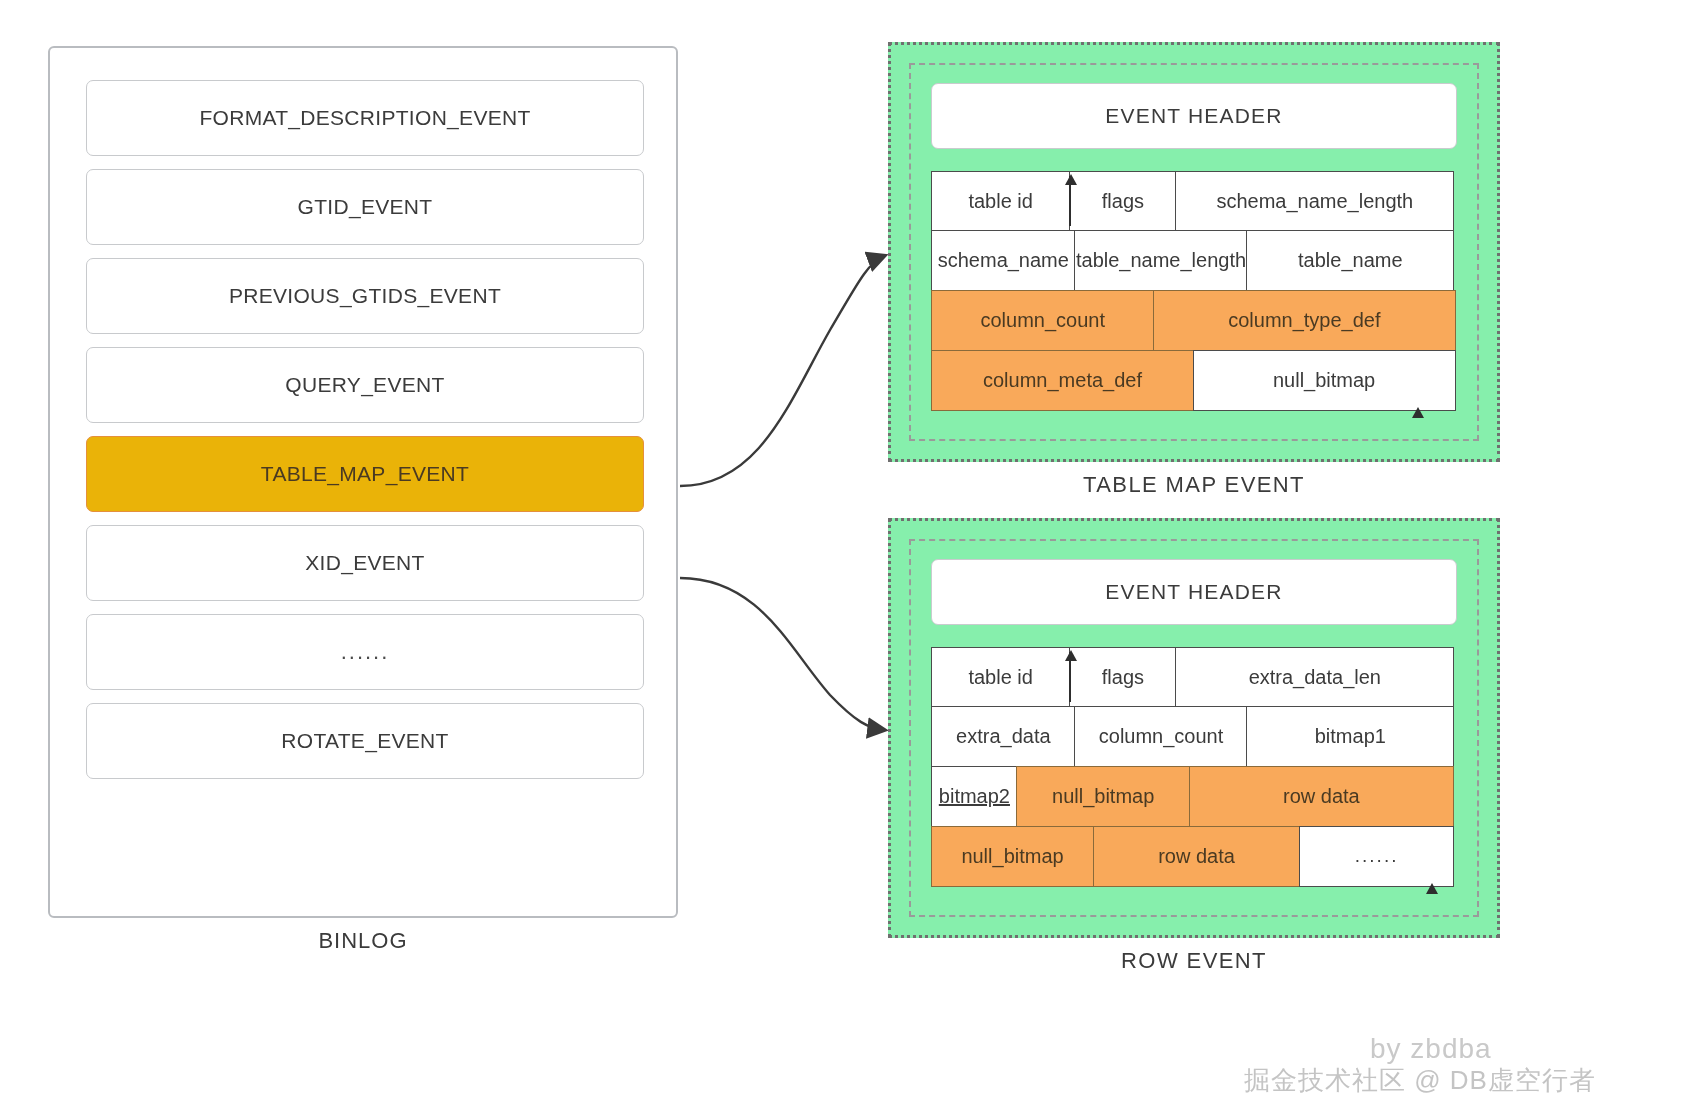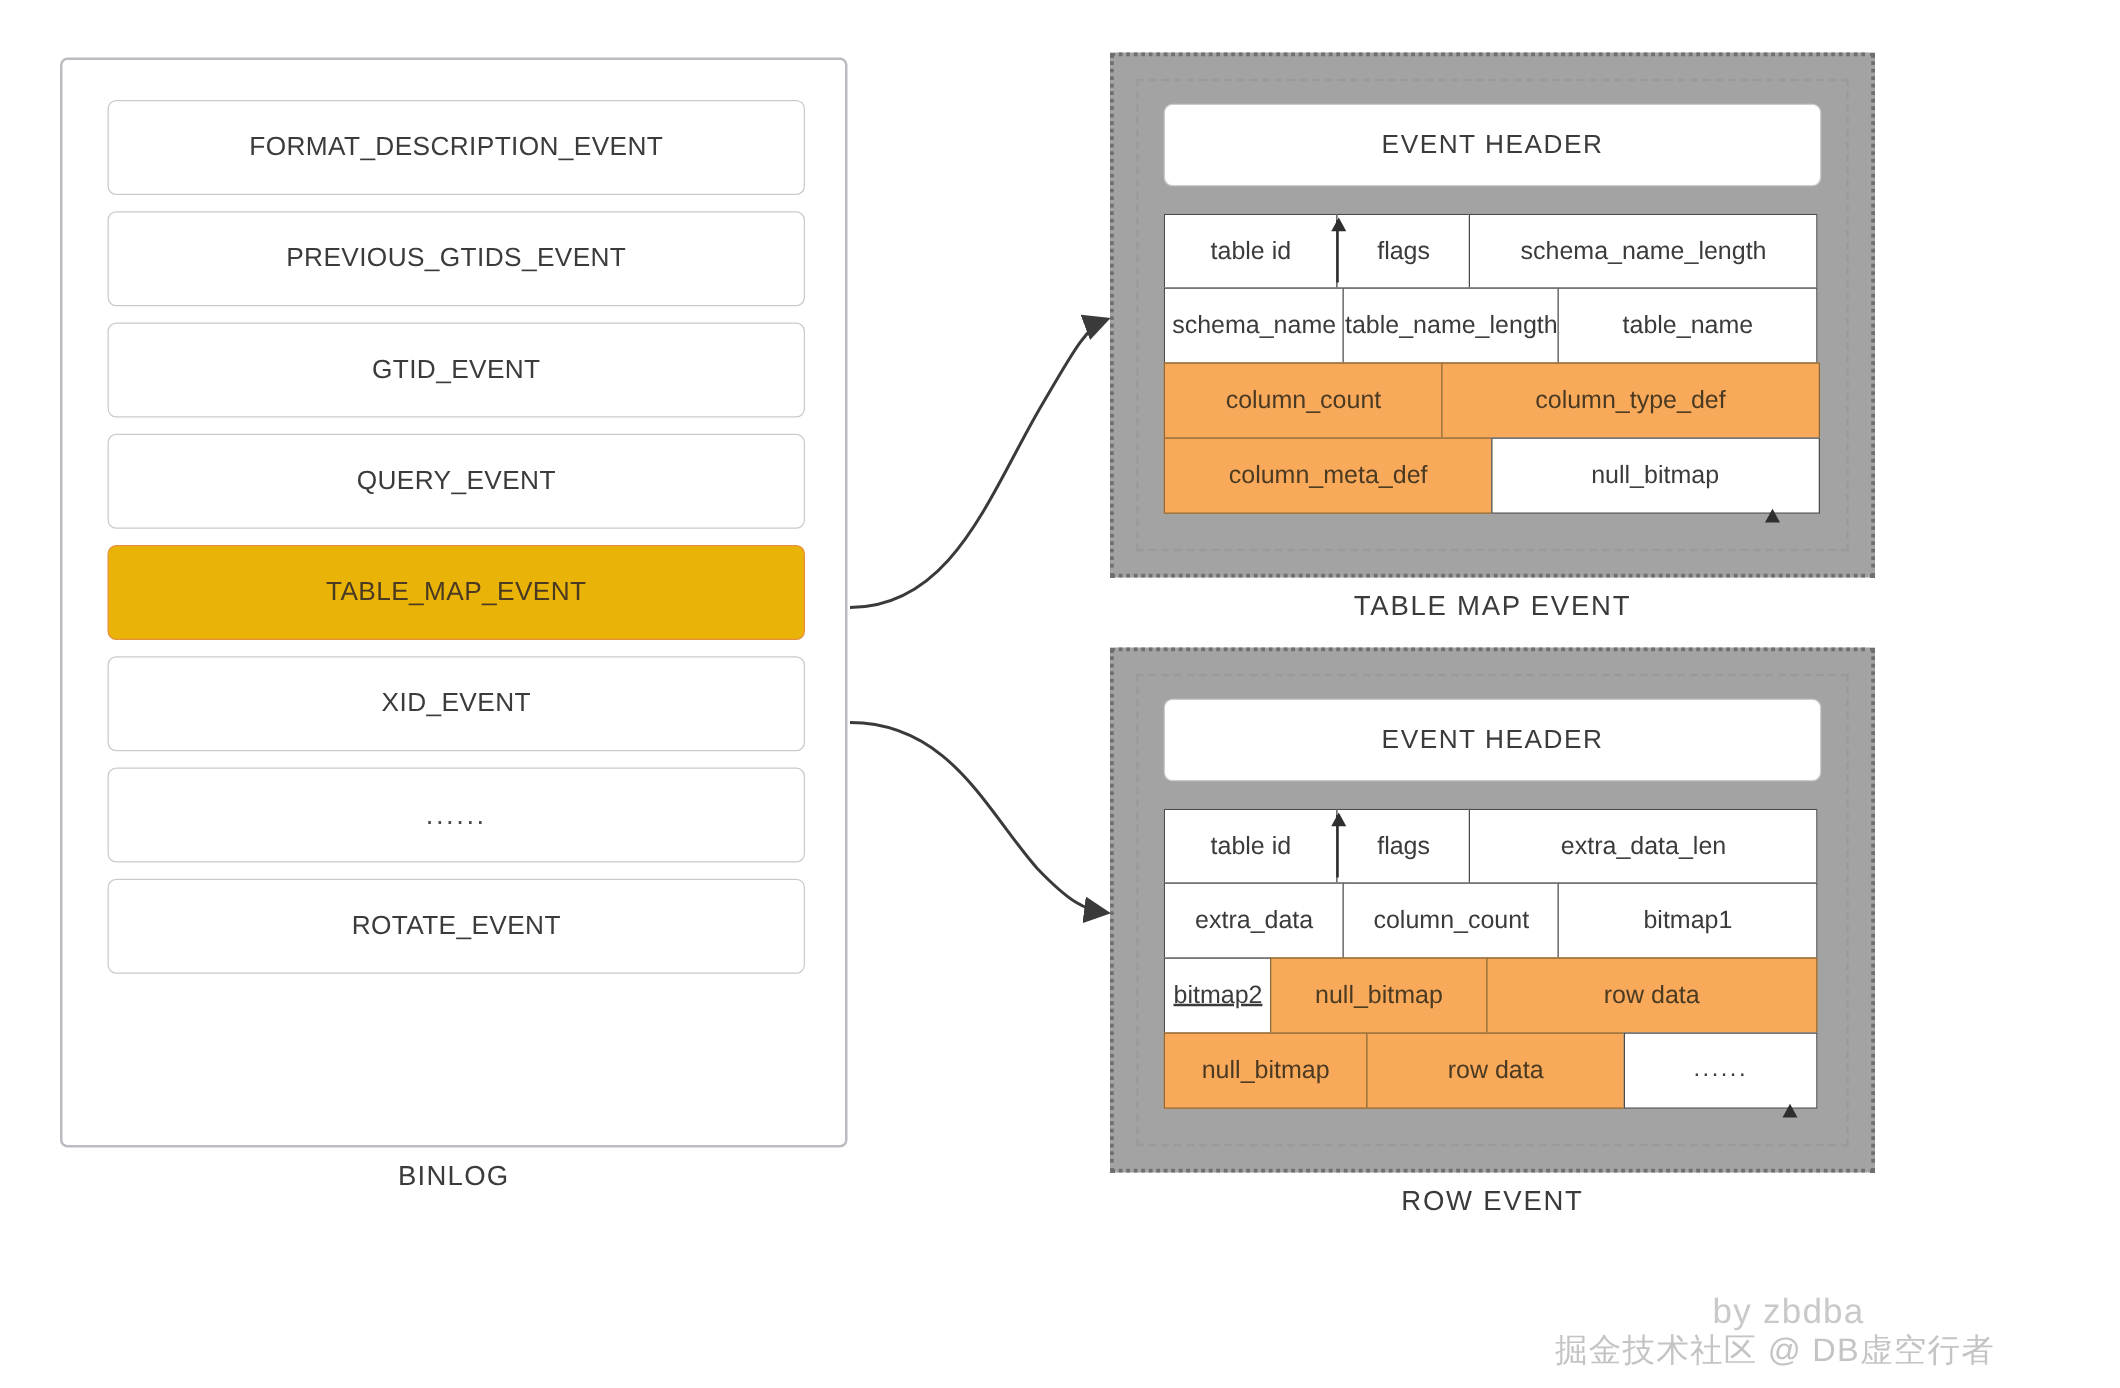--- a/index.html
+++ b/index.html
@@ -34,21 +34,21 @@
   .evt.dots{font-size:22px;letter-spacing:2px;color:#4a4a4a;}
   #binlog-caption{
     position:absolute;left:48px;top:928px;width:630px;
     text-align:center;font-size:22px;letter-spacing:1px;color:#3b3b3b;
   }
 
   
   .outer-dot{
     position:absolute;
     border:3px dotted #6f6f6f;
-    background:#a3a3a3;
+    background:#86efac;
     box-sizing:border-box;
   }
   .inner-dash{
     position:absolute;left:18px;top:18px;right:18px;bottom:18px;
     border:2px dashed #9a9a9a;
     box-sizing:border-box;
   }
   .evt-header{
     position:absolute;left:20px;top:18px;right:20px;height:66px;
     border:1.6px solid #c9cbce;border-radius:7px;background:#fff;
@@ -98,22 +98,22 @@
   svg.connector{position:absolute;left:0;top:0;width:1696px;height:1110px;overflow:visible;pointer-events:none;}
 </style>
 </head>
 <body>
 
 <div id="stage">
 
   <div id="binlog-panel">
     <div class="evt-list" id="evt-list">
         <div class="evt">FORMAT_DESCRIPTION_EVENT</div>
+        <div class="evt">GTID_EVENT</div>
         <div class="evt">PREVIOUS_GTIDS_EVENT</div>
-        <div class="evt">GTID_EVENT</div>
         <div class="evt">QUERY_EVENT</div>
         <div class="evt hl">TABLE_MAP_EVENT</div>
         <div class="evt">XID_EVENT</div>
         <div class="evt dots">......</div>
         <div class="evt">ROTATE_EVENT</div>
       </div>
   </div>
   <div id="binlog-caption">BINLOG</div>
 
   <svg class="connector" viewBox="0 0 1696 1110">

